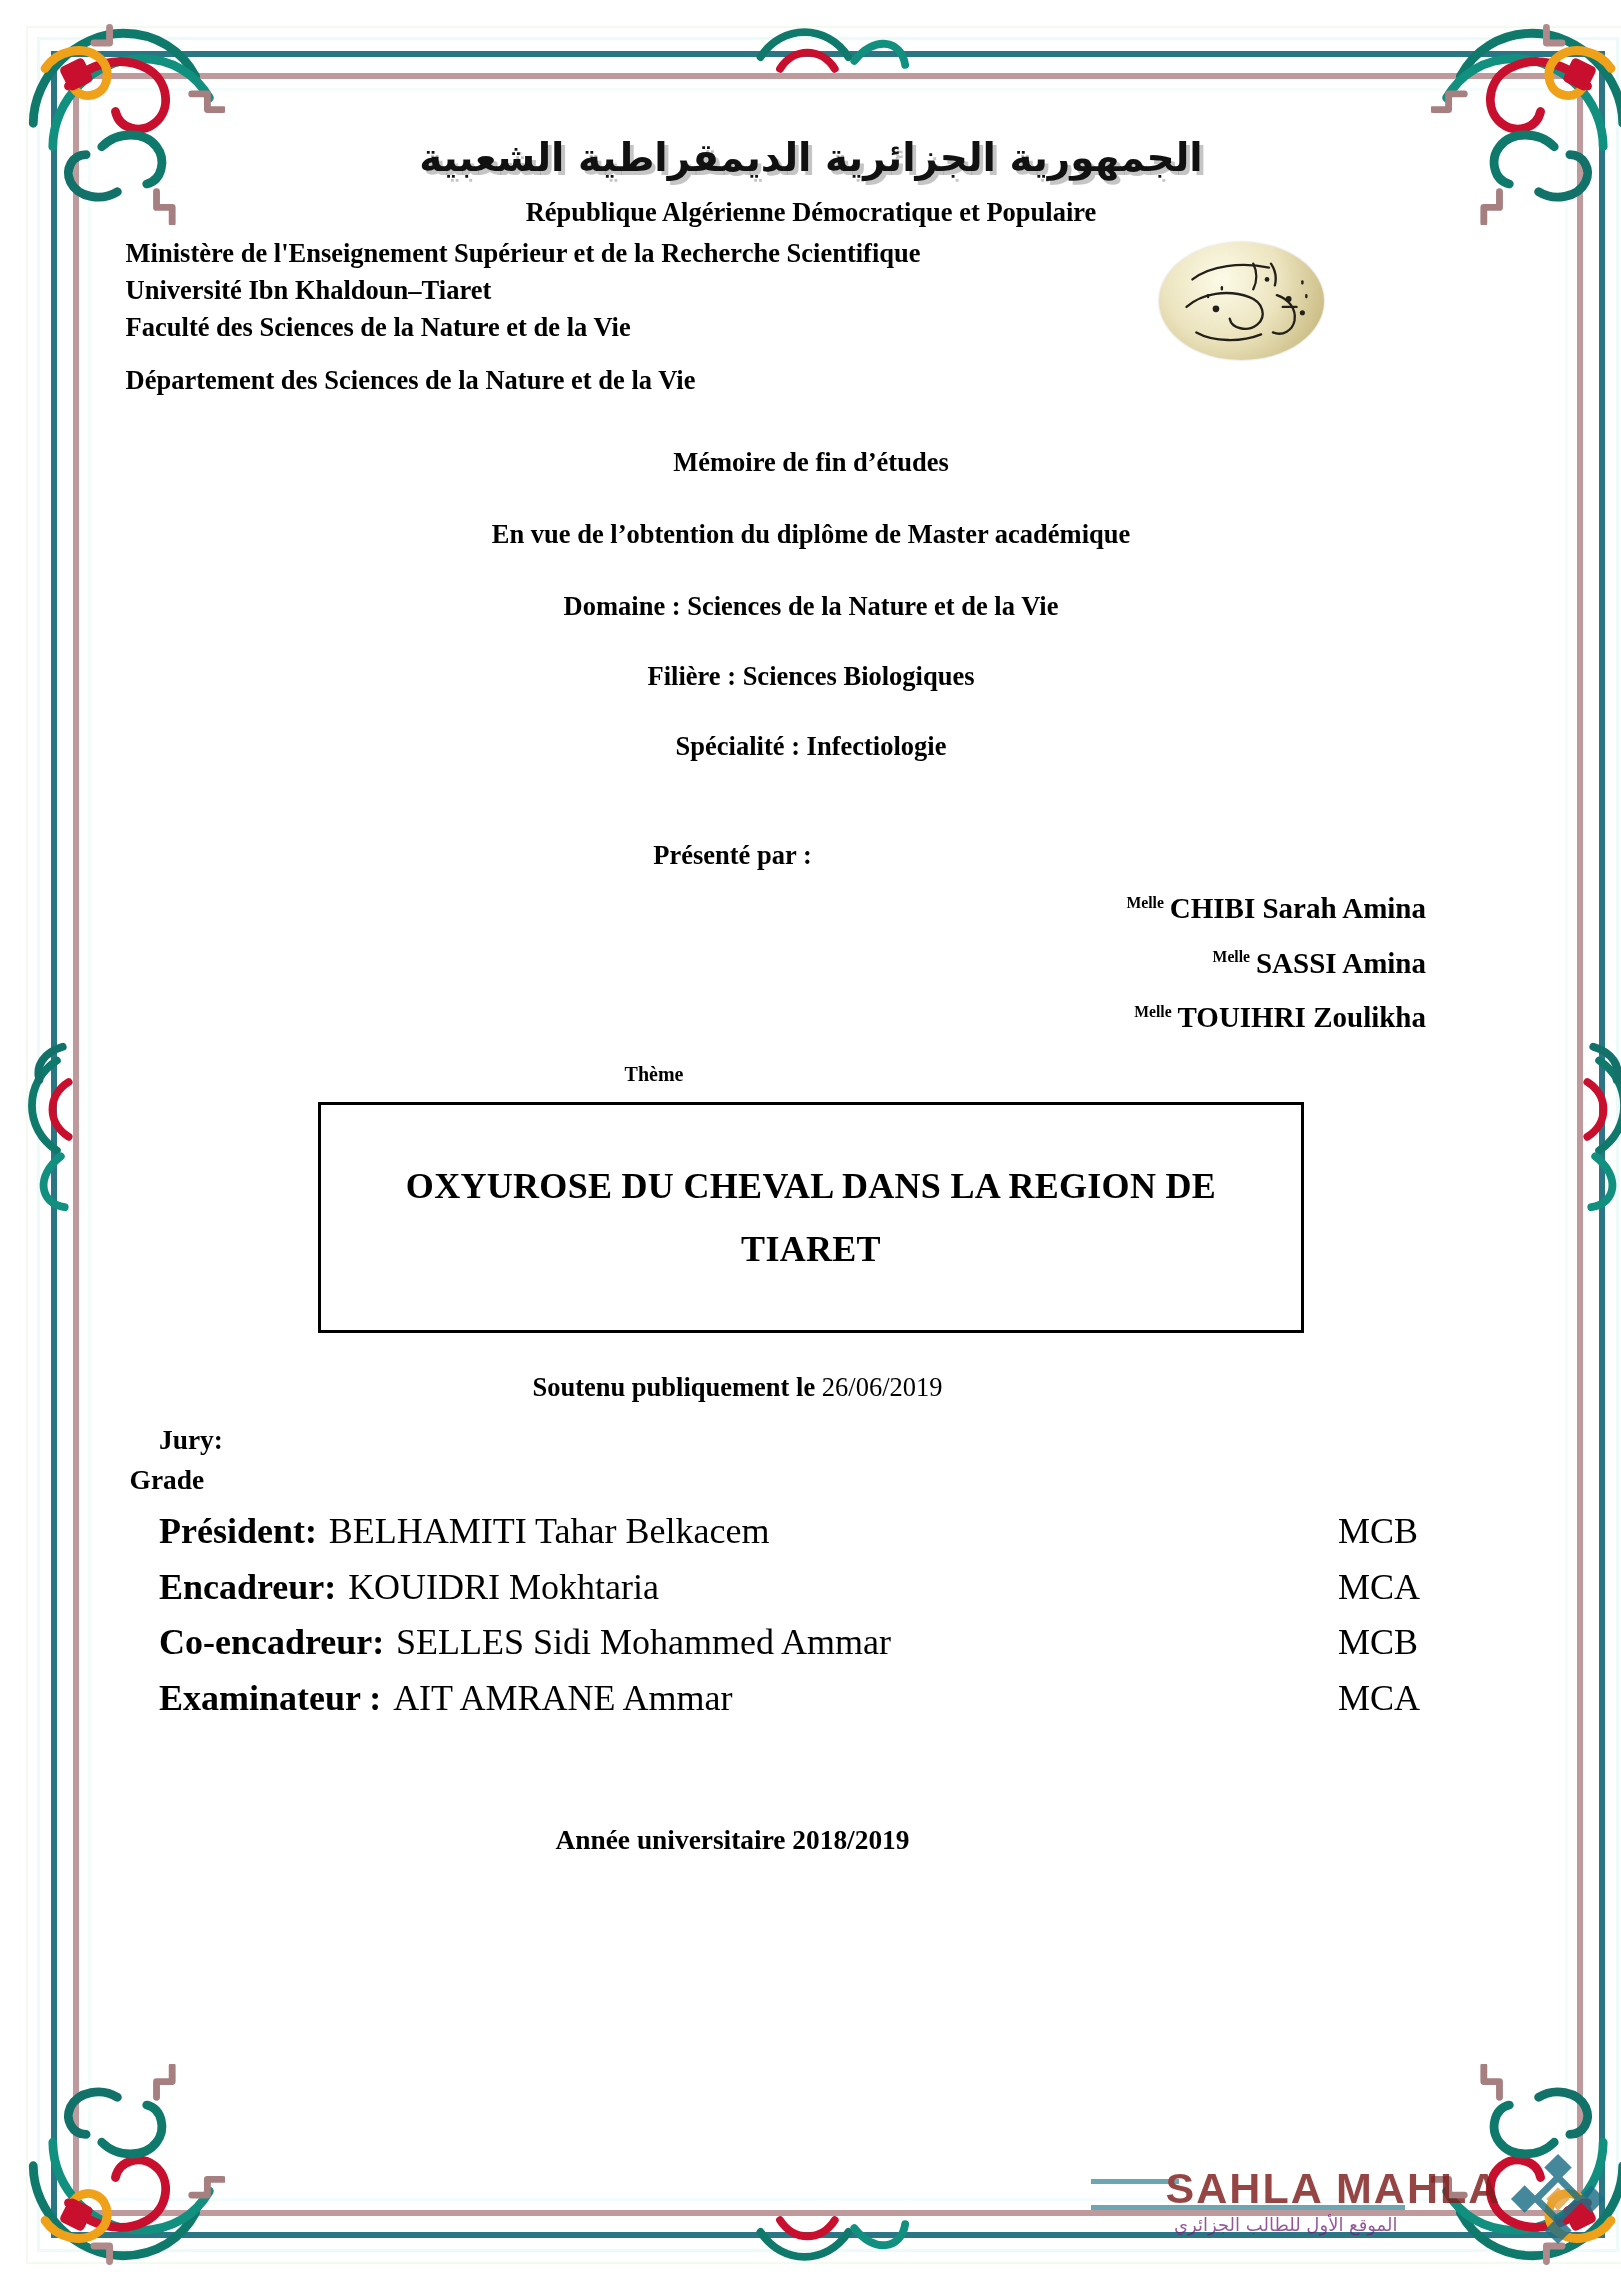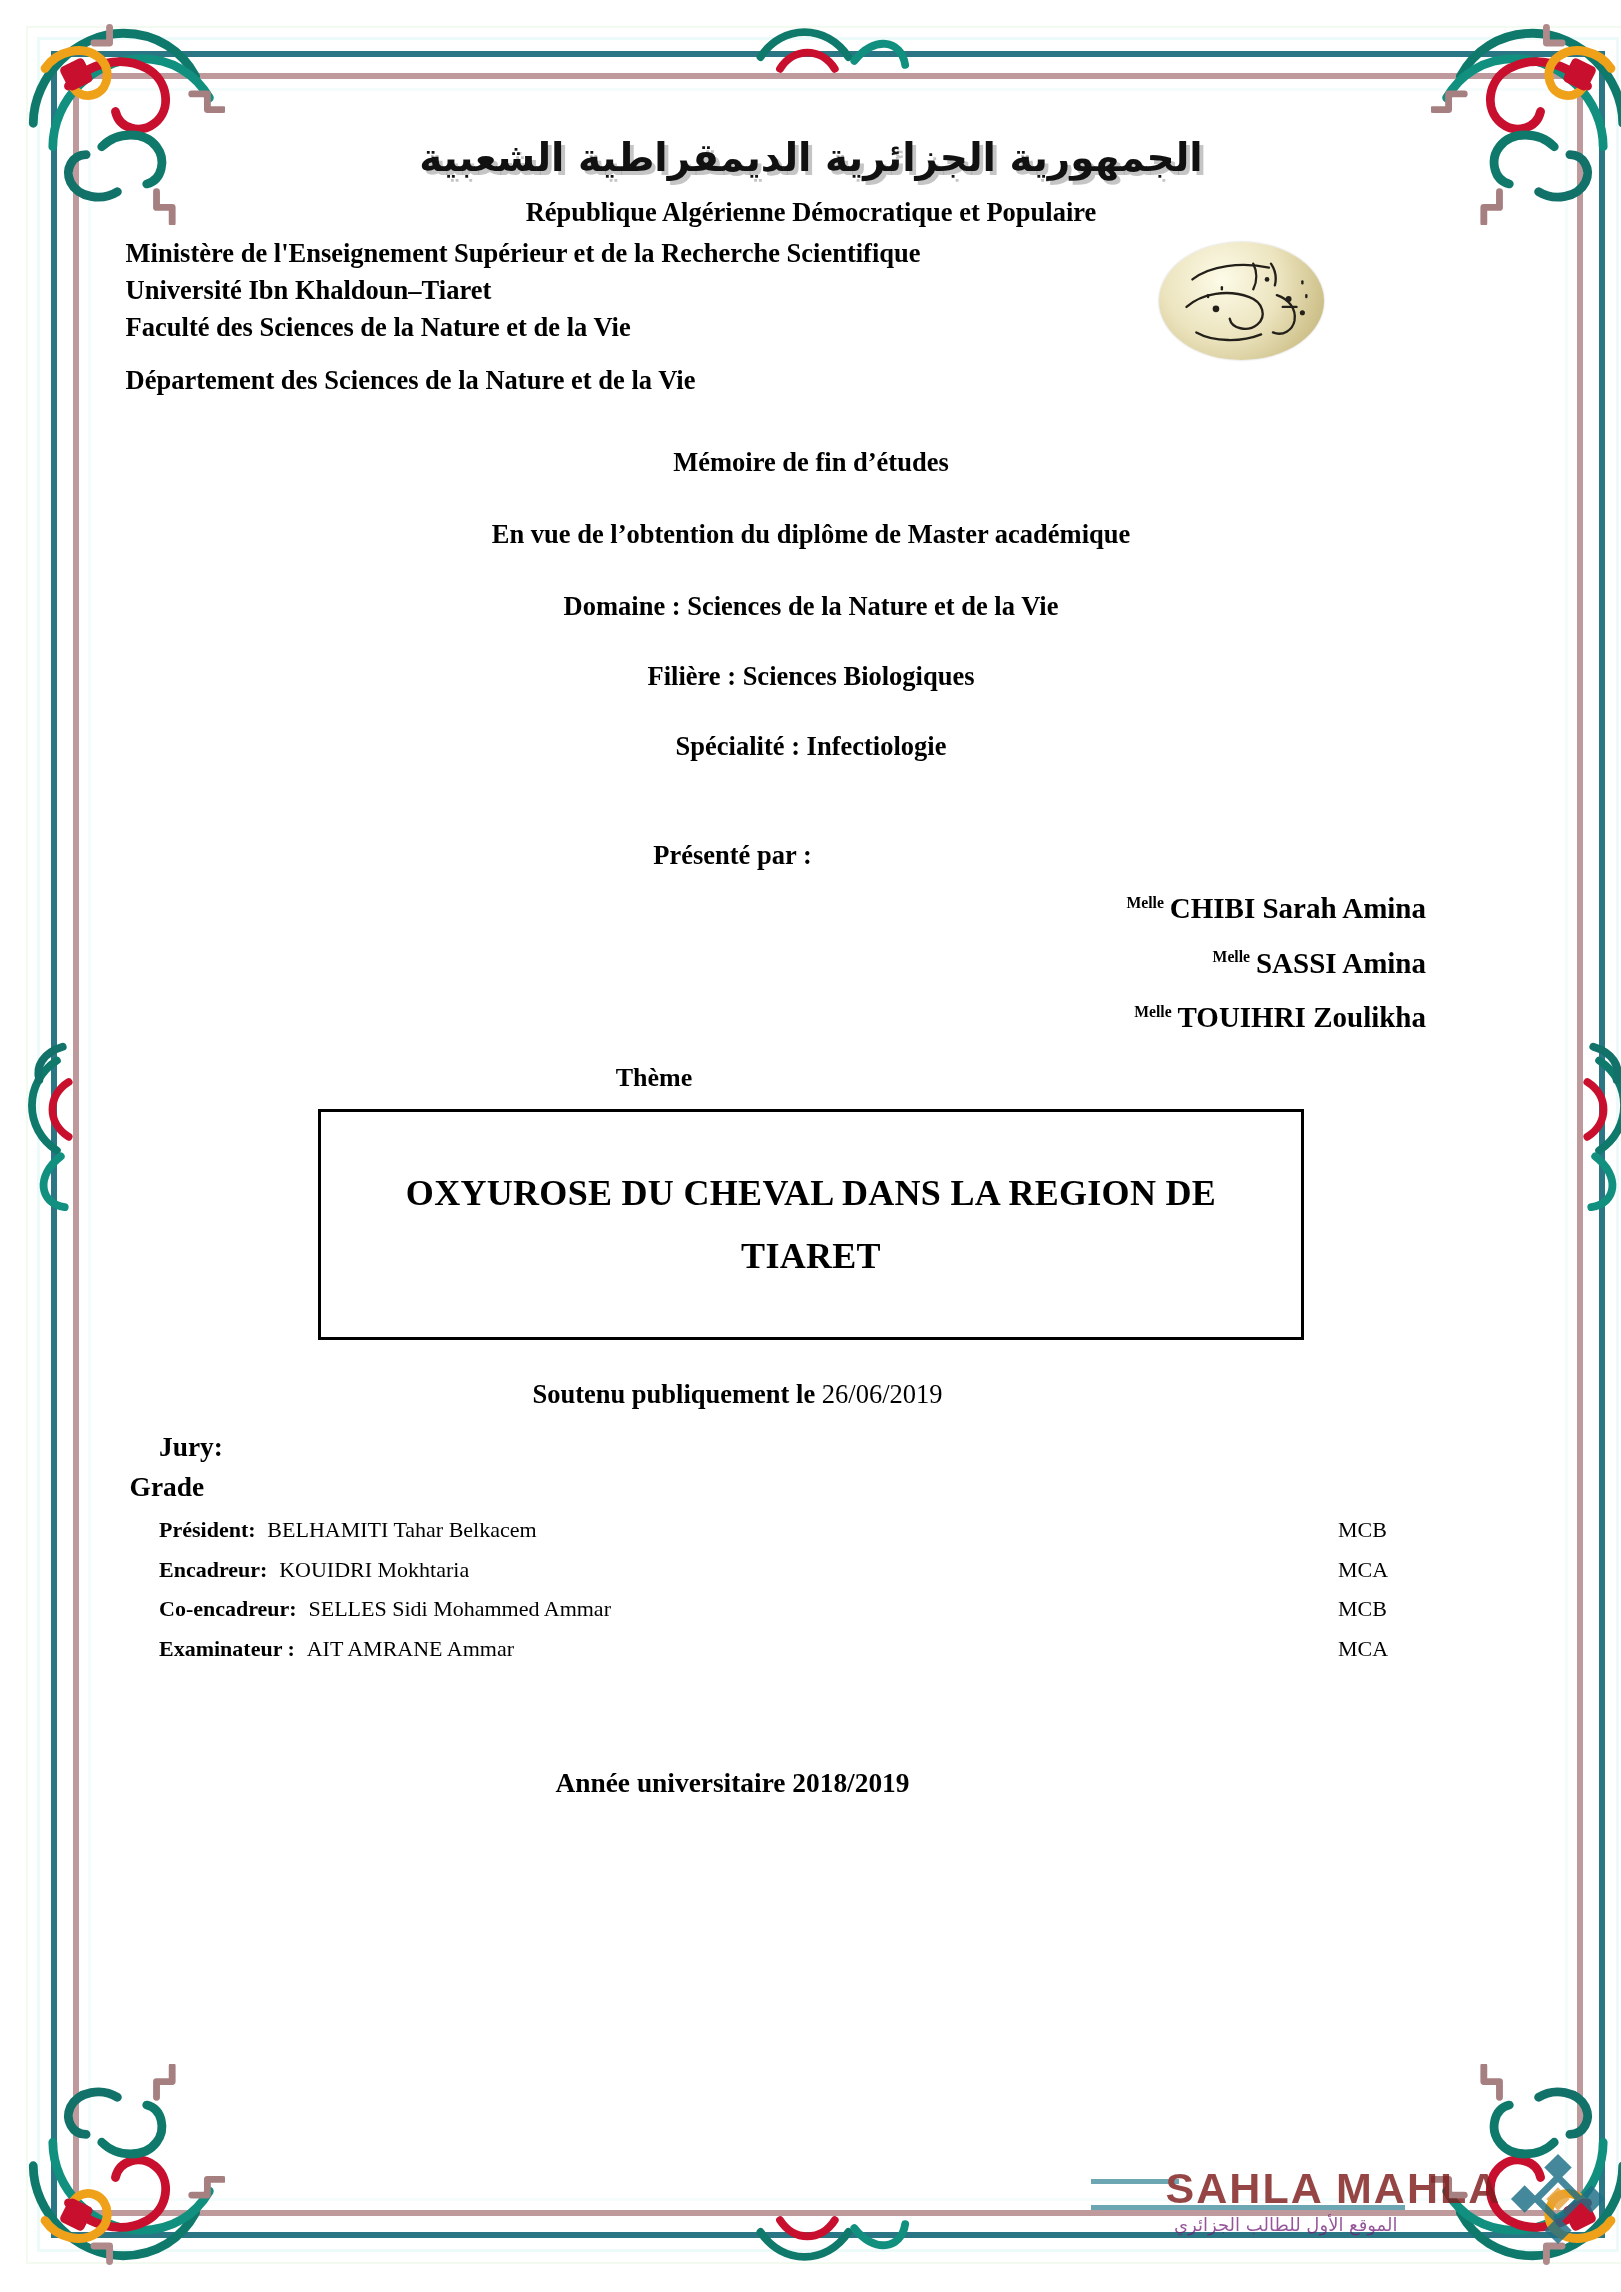--- a/index.html
+++ b/index.html
@@ -159,21 +159,21 @@
     font-size: 15.7px;
     vertical-align: super;
     font-weight: 700;
     margin-right: 5.9px;
   }
 
   .theme-label {
     margin-top: 29px;
     text-align: center;
     font-weight: 700;
-    font-size: 26px;
+    font-size: 20px;
     padding-right: 314px;
   }
 
   .title-box {
     margin: 15.7px auto 0 auto;
     width: 980px;
     height: 225px;
     border: 3.9px solid #000000;
     display: flex;
     align-items: center;
@@ -211,21 +211,21 @@
   }
 
   .jury-list {
     margin-top: 13.7px;
     padding-left: 51px;
   }
   .jury-row {
     display: flex;
     align-items: flex-start;
     margin-top: 13.7px;
-    font-size: 22px;
+    font-size: 36px;
   }
   .jury-role {
     font-weight: 700;
     white-space: nowrap;
   }
   .jury-name {
     font-weight: 400;
     margin-left: 11.8px;
     white-space: nowrap;
   }

